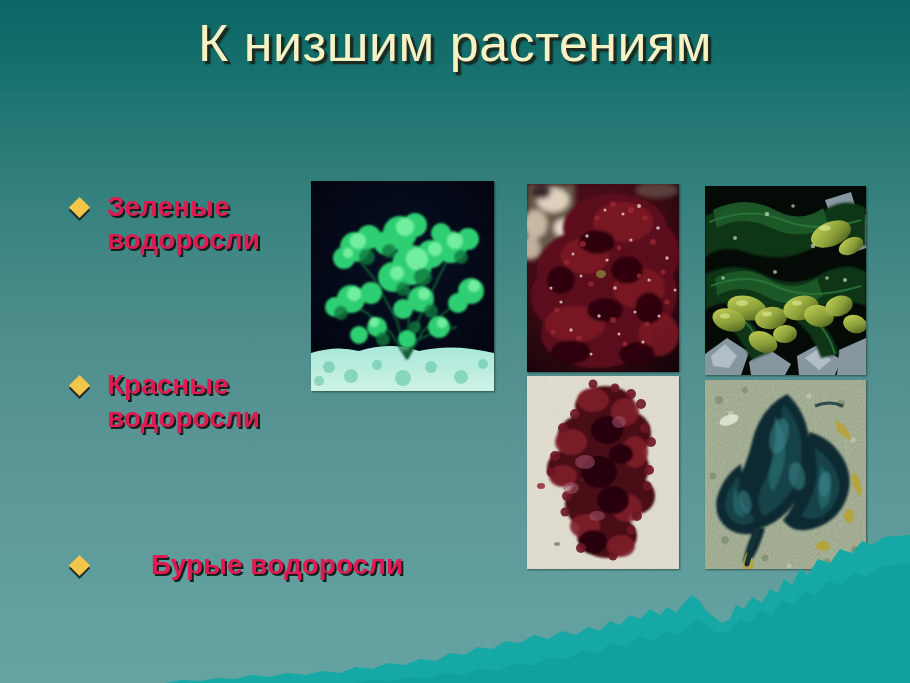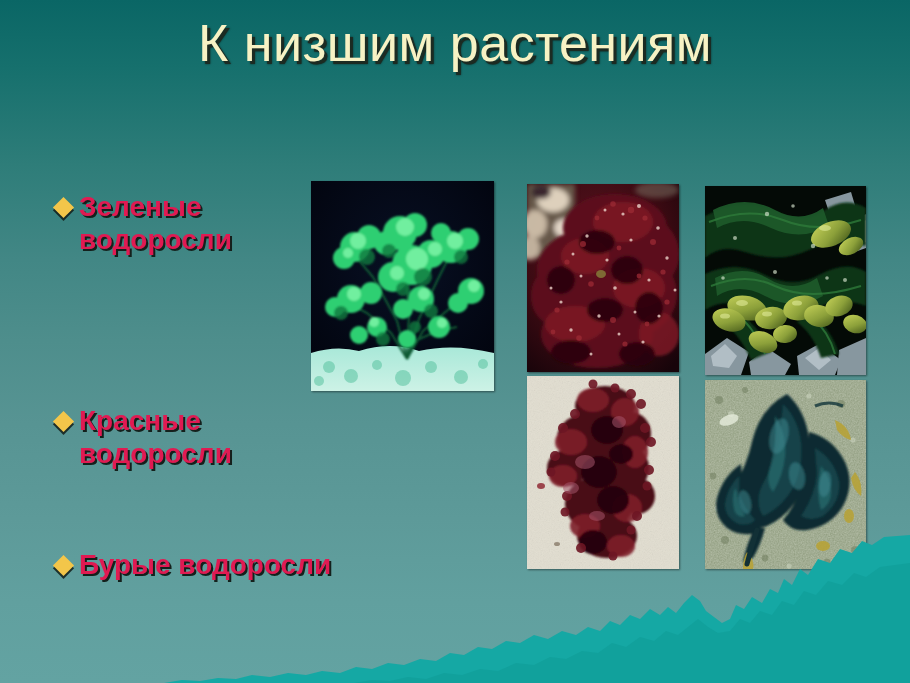--- a/index.html
+++ b/index.html
@@ -59,27 +59,27 @@
 
   
   .bullets {
     position: absolute;
     left: 56px;
     top: 190px;
     width: 260px;
   }
   .bullet-item {
     position: absolute;
-    left: 0;
+    left: 16px;
     display: flex;
     align-items: flex-start;
-    gap: 8px;
+    gap: 20px;
   }
   .bullet-item.b1 { top: 0px; }
-  .bullet-item.b2 { top: 178px; margin-top: 36px; }
+  .bullet-item.b2 { top: 178px; }
   .bullet-item.b3 { top: 358px; }
 
   .diamond {
     position: relative;
     flex: 0 0 auto;
     width: 15px;
     height: 15px;
     margin-top: 10px;
     background: #f2c council;
   }
@@ -90,21 +90,21 @@
   }
 
   .bullet-text {
     color: #e01a52;
     font-size: 28px;
     line-height: 33px;
     font-weight: 700;
     text-shadow: 2px 2px 0 #14201c;
     white-space: pre-line;
   }
-  .bullet-item.b3 .bullet-text { white-space: nowrap; }
+  .bullet-item.b3 .bullet-text { white-space: nowrap; margin-left: 44px; }
 
   
   .photo {
     position: absolute;
     overflow: hidden;
     background: #000;
     box-shadow: 1px 1px 2px rgba(0,0,0,.45);
   }
   .photo .ph-svg { display:block; width:100%; height:100%; }
 

